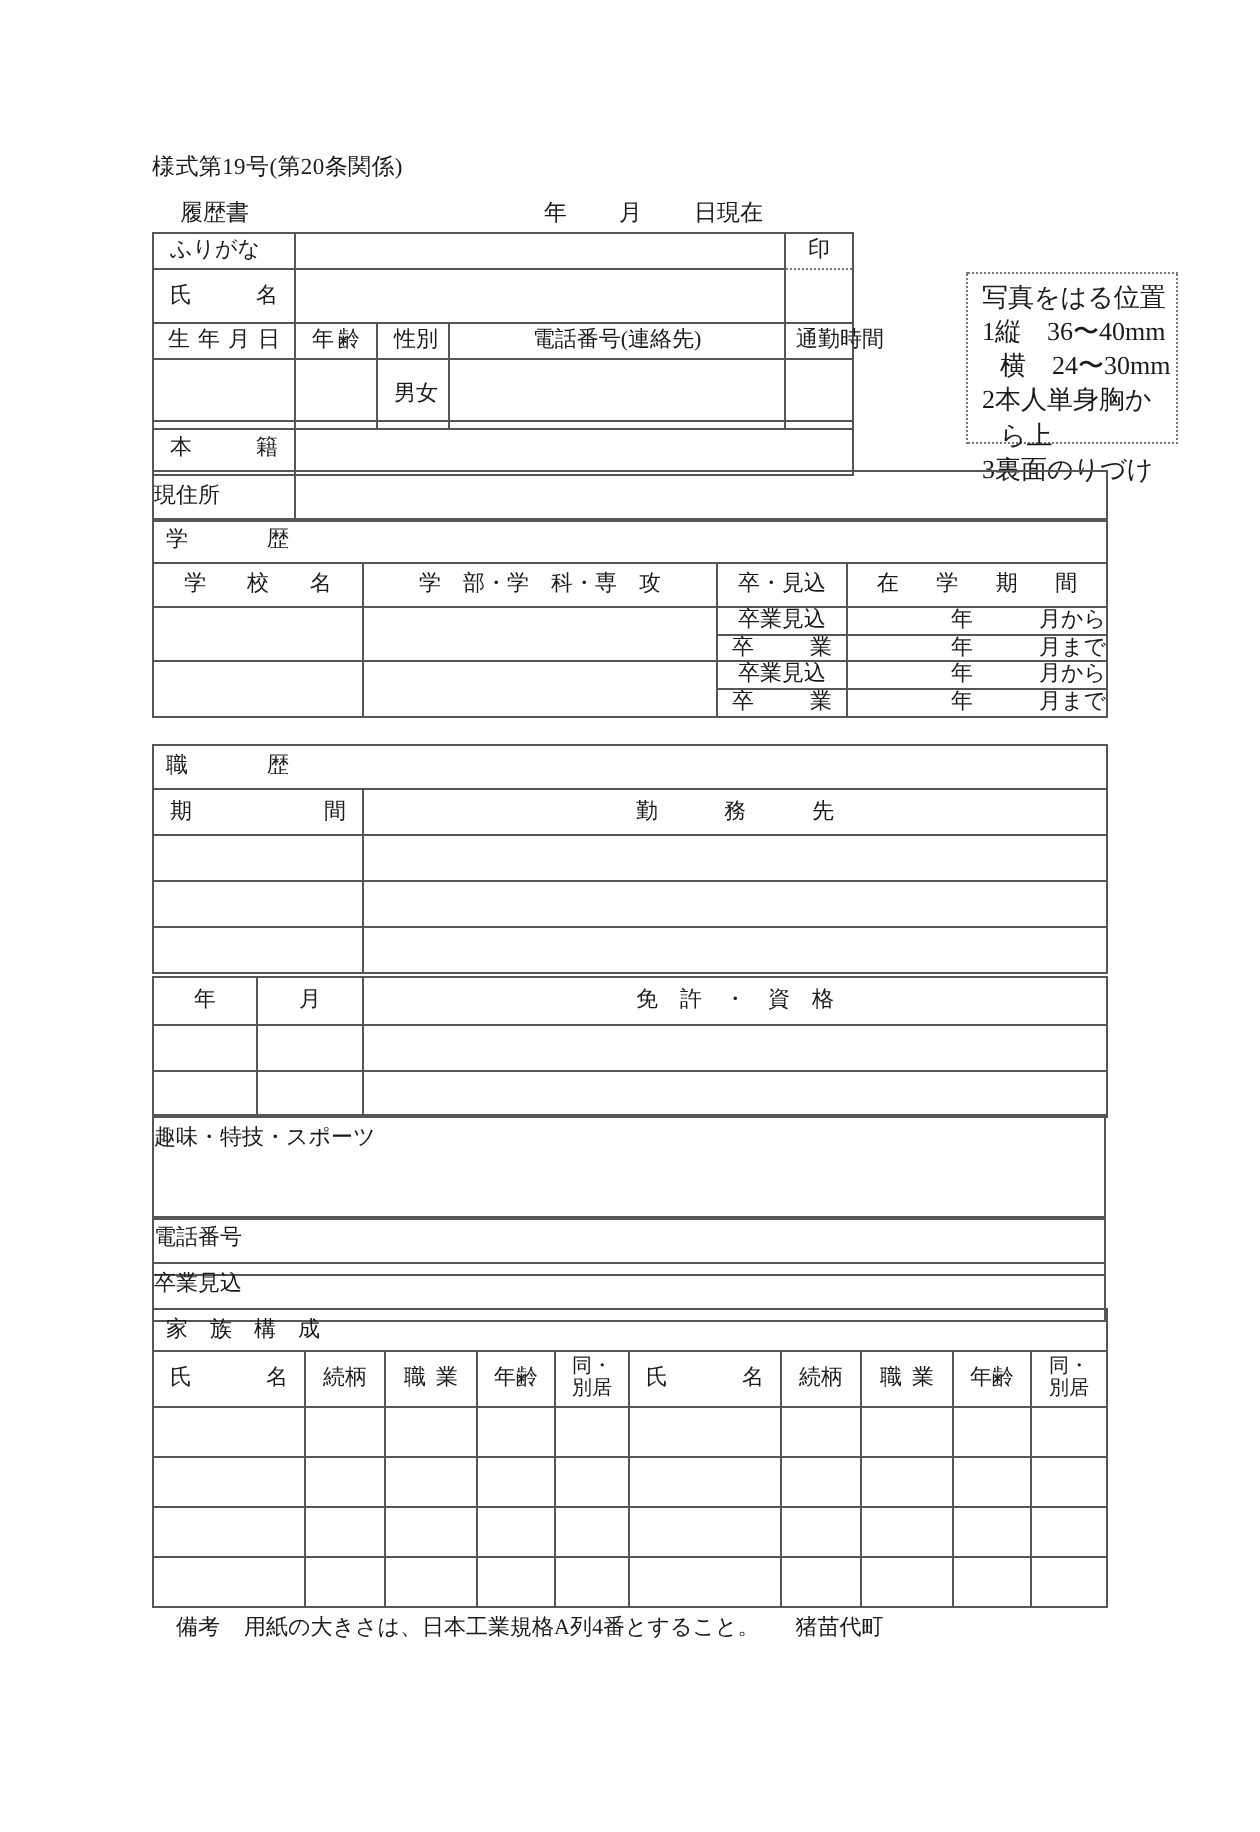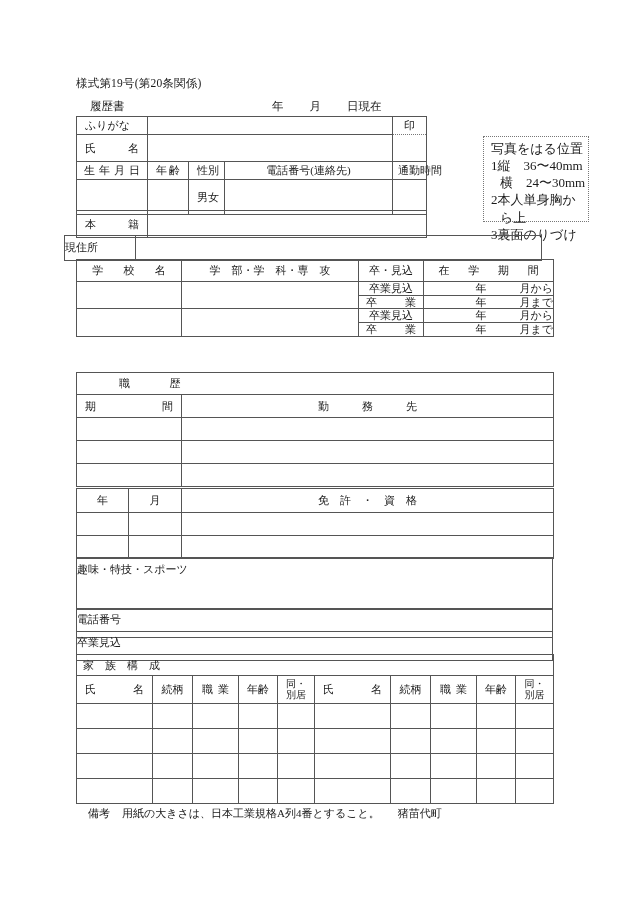--- a/index.html
+++ b/index.html
@@ -223,21 +223,21 @@
         <div class="spread">
           <span>本</span>
           <span>籍</span>
         </div>
       </td>
       <td></td>
     </tr>
   </tbody>
     </table>
 
-  <table class="tbl" style="left:64px; top:235px; width:477px;font-family:Liberation Mono, monospace;">
+  <table class="tbl" style="left:76px; top:235px; width:477px;">
     <colgroup>
         <col style="width:71px">
         <col style="width:406px">
       </colgroup>
     <tbody>
         <tr>
       <td style="height:24px" class="lbl">
         <span>現住所</span>
       </td>
       <td></td>
@@ -246,20 +246,29 @@
     </table>
 
   <table class="tbl" style="left:76px; top:259px; width:477px;">
     <colgroup>
       <col style="width:105px">
         <col style="width:177px">
       <col style="width:65px">
         <col style="width:130px">
     </colgroup>
     <tbody>
+        <tr>
+      <td class="db" colspan="4" style="height:21px">
+        <div style="padding-left:6px;display:inline-block;width:70px;">
+          <span>学</span>
+          <span style="display:inline-block;width:34px"></span>
+          <span>歴</span>
+        </div>
+      </td>
+    </tr>
     <tr>
       <td class="db dr ctr" style="height:21px">
         <div class="spread-c">
           <span>学</span>
           <span>校</span>
           <span>名</span>
         </div>
       </td>
       <td class="db dr ctr">
         <span>学　部・学　科・専　攻</span>
@@ -328,21 +337,21 @@
     </table>
 
   <table class="tbl" style="left:76px; top:372px; width:477px;">
     <colgroup>
         <col style="width:105px">
         <col style="width:372px">
       </colgroup>
     <tbody>
         <tr>
       <td class="db" colspan="2" style="height:21px">
-        <div style="padding-left:6px;display:inline-block;width:70px;margin-left:36px;">
+        <div style="padding-left:6px;display:inline-block;width:70px;">
           <span>職</span>
           <span style="display:inline-block;width:34px"></span>
           <span>歴</span>
         </div>
       </td>
     </tr>
     <tr>
       <td class="db dr" style="height:22px">
         <div class="spread">
           <span>期</span>

